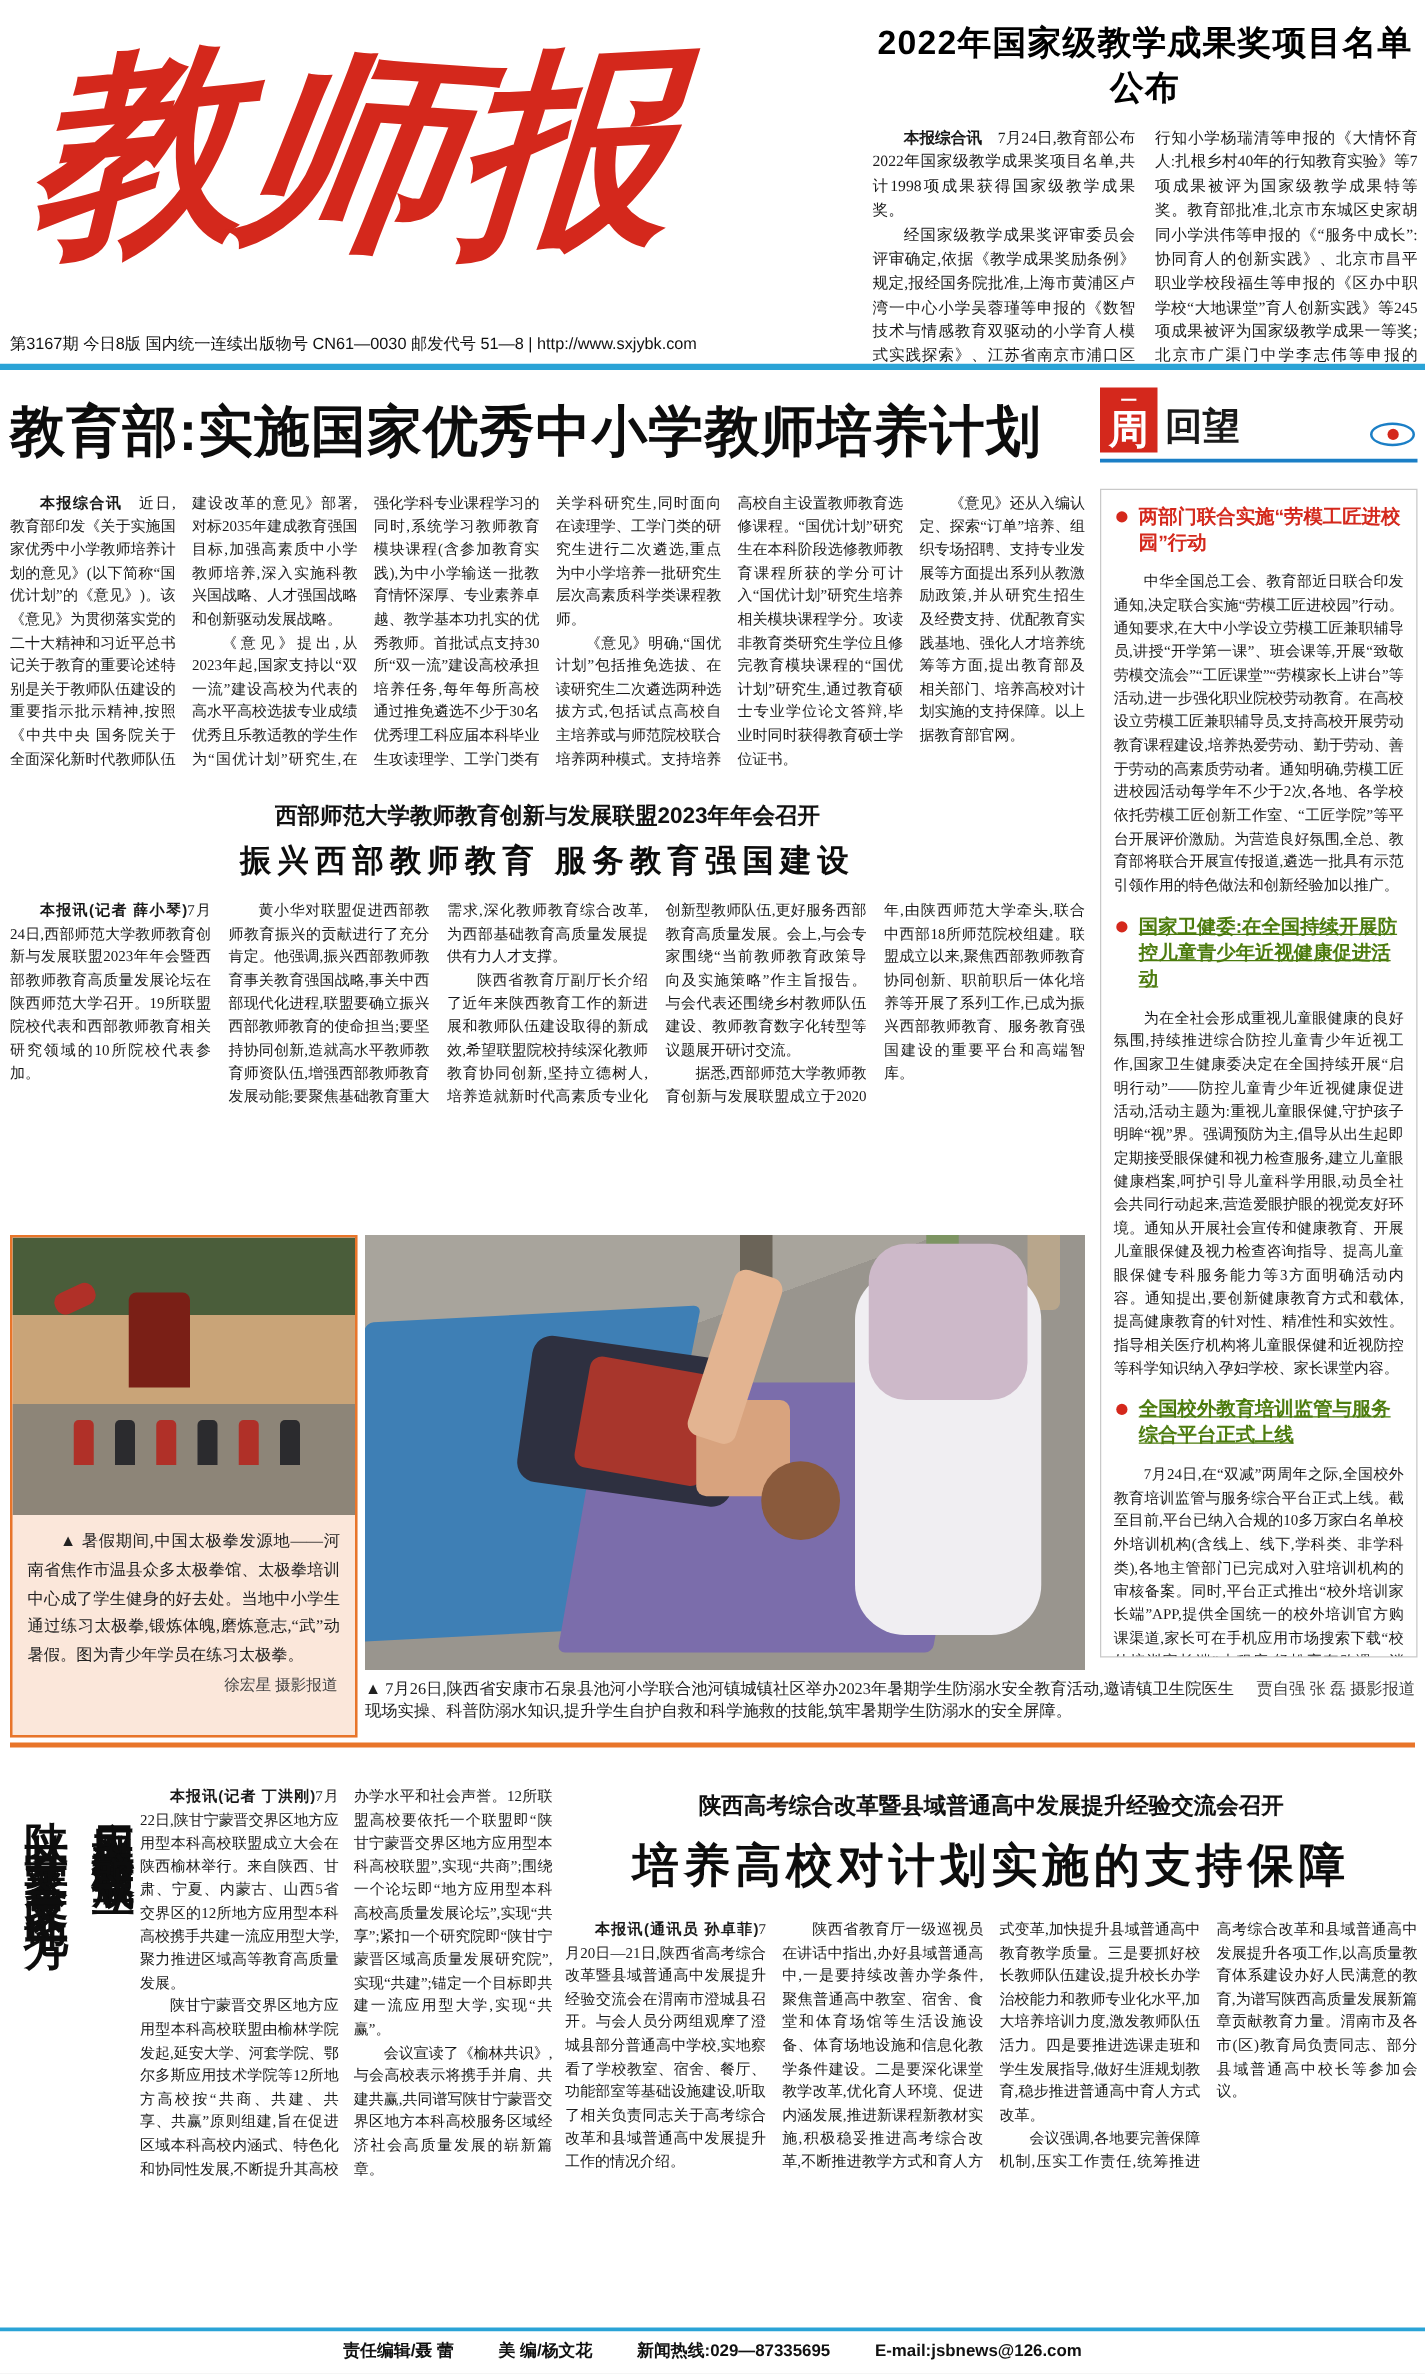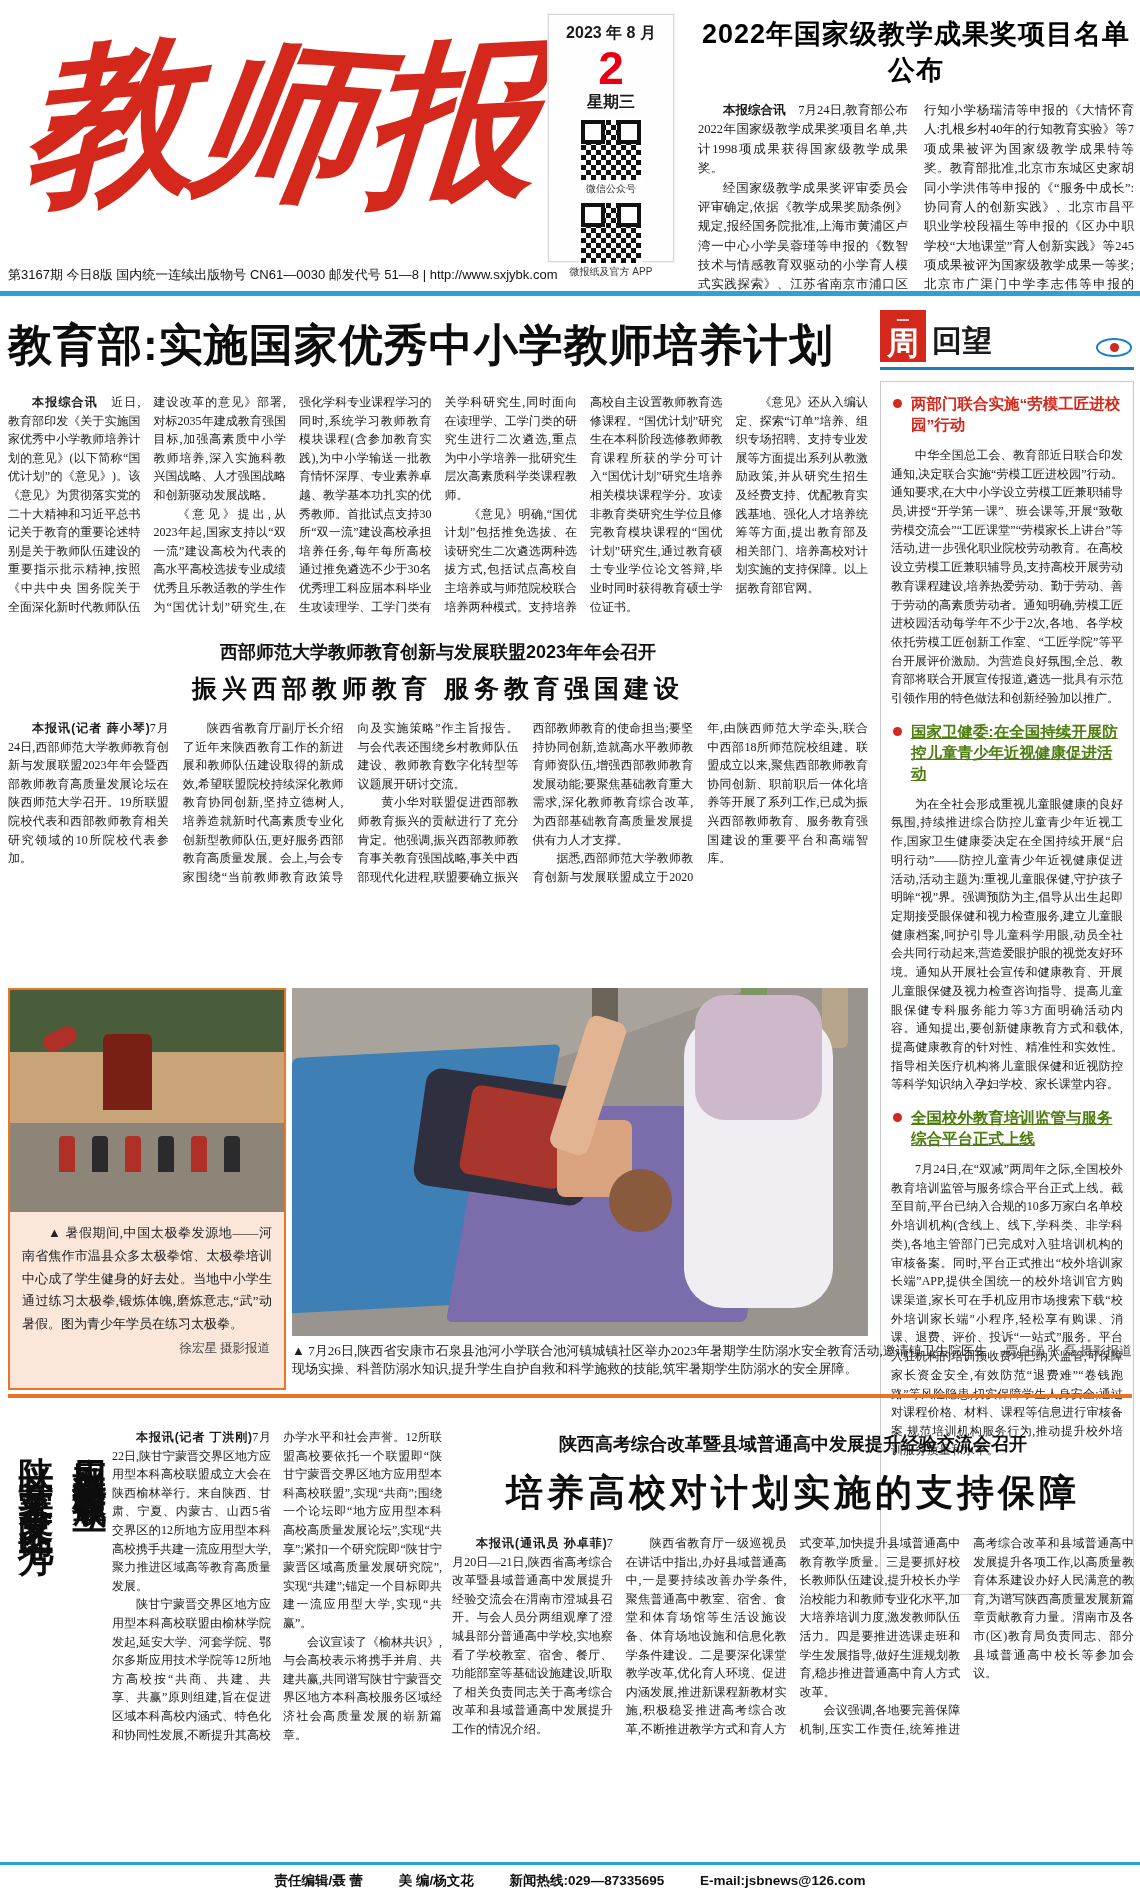--- a/index.html
+++ b/index.html
@@ -59,22 +59,22 @@
     border-bottom:3px solid #1b7fc6; position:relative; }
   .week-badge { width:46px; height:52px; background:#d4281c; color:#fff; text-align:center;
     font-family:"Liberation Sans", sans-serif; font-weight:900; line-height:1; padding-top:4px; }
   .week-badge .b1 { font-size:13px; display:block; }
   .week-badge .b2 { font-size:32px; display:block; }
   .week-head .wr-title { font-family:"Liberation Sans", sans-serif; font-weight:900; font-size:30px; }
   .eye { position:absolute; right:2px; bottom:10px; width:36px; height:19px;
     border:2px solid #1b7fc6; border-radius:50%; }
   .eye i { position:absolute; left:50%; top:50%; width:9px; height:9px; margin:-4.5px;
     background:#d4281c; border-radius:50%; display:block; }
-  .week-box { margin-top:11px; border:1px solid #c9c9c9; padding:12px 10px 8px;
-    height:1214px; overflow:hidden; }
+  .week-box { margin-top:21px; border:1px solid #c9c9c9; padding:12px 10px 8px;
+    height:935px; overflow:hidden; }
   .wr-item { position:relative; padding-left:20px; margin-bottom:10px;
     font-family:"Liberation Sans", sans-serif; font-weight:bold; font-size:15.5px; line-height:1.35; }
   .wr-item .bullet { position:absolute; left:2px; top:5px; width:9px; height:9px;
     border-radius:50%; background:#d4281c; }
   .wr-item.red { color:#d4281c; } .wr-item.blue { color:#4d7c0f;text-decoration:underline; }
   .wr-body { font-size:12px; line-height:1.56; text-align:justify; margin-bottom:14px; }
   .wr-body p { text-indent:2em; }
   
   .pink-panel { position:absolute; left:8px; top:988px; width:278px; height:402px;
     background:#fbe7da; border:2px solid #e8752a; overflow:hidden; }
@@ -130,29 +130,20 @@
 <body>
 
 <div class="page">
 
   <div class="masthead">
     <span class="mast-char">教</span>
     <span class="mast-char">师</span>
     <span class="mast-char">报</span>
   </div>
 
-  <div class="date-box">
-    <div class="d1">2023 年 8 月</div>
-    <div class="d2">2</div>
-    <div class="d3">星期三</div>
-    <div class="qr"></div>
-    <div class="qr-cap">微信公众号</div>
-    <div class="qr"></div>
-    <div class="qr-cap">微报纸及官方 APP</div>
-  </div>
 
   <div class="top-article">
     <h1>2022年国家级教学成果奖项目名单公布</h1>
     <div class="cols">
       <p><b class="byline">本报综合讯</b>　<span>7月24日,教育部公布2022年国家级教学成果奖项目名单,共计1998项成果获得国家级教学成果奖。</span></p>
       <p>经国家级教学成果奖评审委员会评审确定,依据《教学成果奖励条例》规定,报经国务院批准,上海市黄浦区卢湾一中心小学吴蓉瑾等申报的《数智技术与情感教育双驱动的小学育人模式实践探索》、江苏省南京市浦口区行知小学杨瑞清等申报的《大情怀育人:扎根乡村40年的行知教育实验》等7项成果被评为国家级教学成果特等奖。教育部批准,北京市东城区史家胡同小学洪伟等申报的《“服务中成长”:协同育人的创新实践》、北京市昌平职业学校段福生等申报的《区办中职学校“大地课堂”育人创新实践》等245项成果被评为国家级教学成果一等奖;北京市广渠门中学李志伟等申报的《宏志育人:办人人出彩的高质量教育》、北京市丰台区职业教育中心学校赵爱芹等申报的《纵横贯通 立体多元:区域职成教育“一体四化”发展模式研究与实践》等1746项成果被评为国家级教学成果二等奖。</p>
 
     </div>
   </div>
 
@@ -167,22 +158,22 @@
       <p>《意见》明确,“国优计划”包括推免选拔、在读研究生二次遴选两种选拔方式,包括试点高校自主培养或与师范院校联合培养两种模式。支持培养高校自主设置教师教育选修课程。“国优计划”研究生在本科阶段选修教师教育课程所获的学分可计入“国优计划”研究生培养相关模块课程学分。攻读非教育类研究生学位且修完教育模块课程的“国优计划”研究生,通过教育硕士专业学位论文答辩,毕业时同时获得教育硕士学位证书。</p>
       <p>《意见》还从入编认定、探索“订单”培养、组织专场招聘、支持专业发展等方面提出系列从教激励政策,并从研究生招生及经费支持、优配教育实践基地、强化人才培养统筹等方面,提出教育部及相关部门、培养高校对计划实施的支持保障。以上据教育部官网。</p>
     </div>
   </div>
 
   <div class="story2">
     <div class="kicker">西部师范大学教师教育创新与发展联盟2023年年会召开</div>
     <h2>振兴西部教师教育  服务教育强国建设</h2>
     <div class="cols">
       <p><b class="byline">本报讯(记者 薛小琴)</b><span>7月24日,西部师范大学教师教育创新与发展联盟2023年年会暨西部教师教育高质量发展论坛在陕西师范大学召开。19所联盟院校代表和西部教师教育相关研究领域的10所院校代表参加。</span></p>
+      <p>黄小华对联盟促进西部教师教育振兴的贡献进行了充分肯定。他强调,振兴西部教师教育事关教育强国战略,事关中西部现代化进程,联盟要确立振兴西部教师教育的使命担当;要坚持协同创新,造就高水平教师教育师资队伍,增强西部教师教育发展动能;要聚焦基础教育重大需求,深化教师教育综合改革,为西部基础教育高质量发展提供有力人才支撑。</p>
       <p>陕西省教育厅副厅长介绍了近年来陕西教育工作的新进展和教师队伍建设取得的新成效,希望联盟院校持续深化教师教育协同创新,坚持立德树人,培养造就新时代高素质专业化创新型教师队伍,更好服务西部教育高质量发展。会上,与会专家围绕“当前教师教育政策导向及实施策略”作主旨报告。与会代表还围绕乡村教师队伍建设、教师教育数字化转型等议题展开研讨交流。</p>
-      <p>黄小华对联盟促进西部教师教育振兴的贡献进行了充分肯定。他强调,振兴西部教师教育事关教育强国战略,事关中西部现代化进程,联盟要确立振兴西部教师教育的使命担当;要坚持协同创新,造就高水平教师教育师资队伍,增强西部教师教育发展动能;要聚焦基础教育重大需求,深化教师教育综合改革,为西部基础教育高质量发展提供有力人才支撑。</p>
       <p>据悉,西部师范大学教师教育创新与发展联盟成立于2020年,由陕西师范大学牵头,联合中西部18所师范院校组建。联盟成立以来,聚焦西部教师教育协同创新、职前职后一体化培养等开展了系列工作,已成为振兴西部教师教育、服务教育强国建设的重要平台和高端智库。</p>
     </div>
   </div>
 
   <div class="week">
     <div class="week-head">
       <div class="week-badge">
         <span class="b1">一</span>
         <span class="b2">周</span>
       </div>

